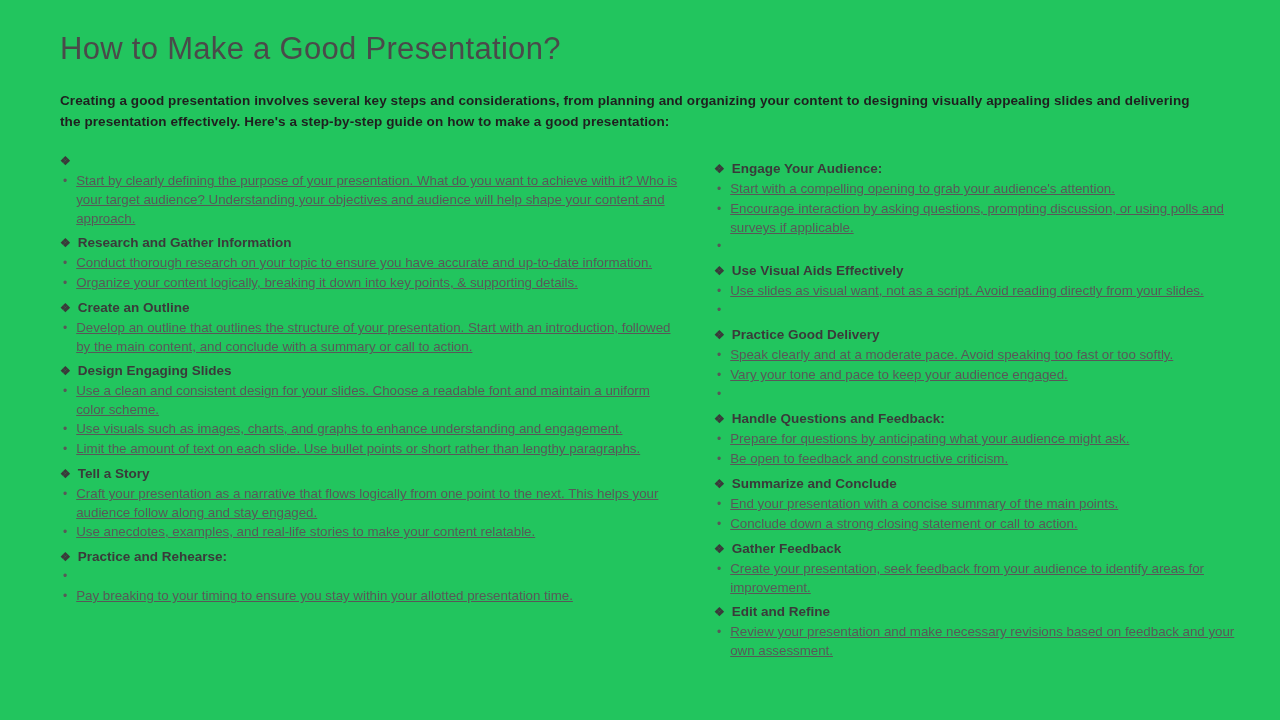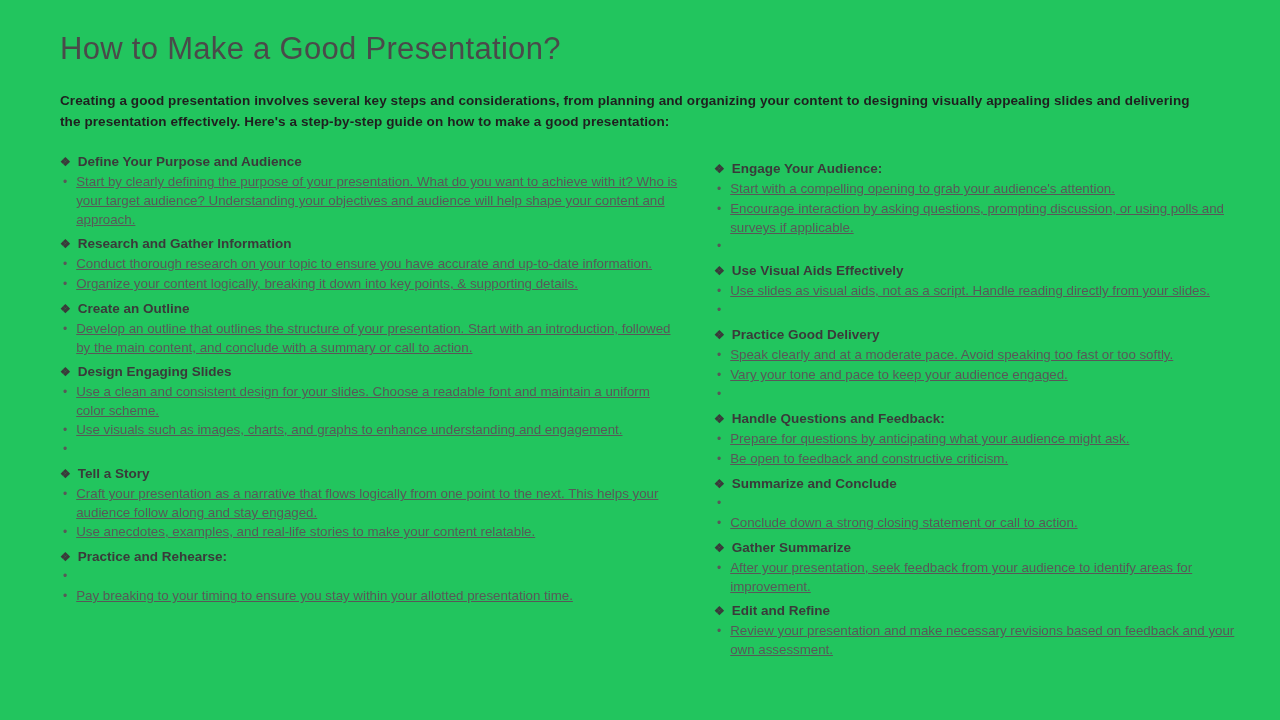--- a/index.html
+++ b/index.html
@@ -78,21 +78,20 @@
 <body>
 
 <div class="slide">
   <h1 class="title">How to Make a Good Presentation?</h1>
   <p class="intro">Creating a good presentation involves several key steps and considerations, from planning and organizing your content to designing visually appealing slides and delivering the presentation effectively. Here's a step-by-step guide on how to make a good presentation:</p>
   <div class="columns">
       <div class="col col-left">
         <div class="section">
           <div class="sec-heading">
             <span class="diamond">❖</span>
-            <span>Define Your Purpose and Audience</span>
           </div>
           <div class="bullet-row">
             <span class="dot">•</span>
             <span class="bullet-text">Start by clearly defining the purpose of your presentation. What do you want to achieve with it? Who is your target audience? Understanding your objectives and audience will help shape your content and approach.</span>
           </div>
         </div>
         <div class="section">
           <div class="sec-heading">
             <span class="diamond">❖</span>
             <span>Research and Gather Information</span>
@@ -124,20 +123,21 @@
           <div class="bullet-row">
             <span class="dot">•</span>
             <span class="bullet-text">Use a clean and consistent design for your slides. Choose a readable font and maintain a uniform color scheme.</span>
           </div>
           <div class="bullet-row">
             <span class="dot">•</span>
             <span class="bullet-text">Use visuals such as images, charts, and graphs to enhance understanding and engagement.</span>
           </div>
           <div class="bullet-row">
             <span class="dot">•</span>
+            <span class="bullet-text">Limit the amount of text on each slide. Use bullet points or short rather than lengthy paragraphs.</span>
           </div>
         </div>
         <div class="section">
           <div class="sec-heading">
             <span class="diamond">❖</span>
             <span>Tell a Story</span>
           </div>
           <div class="bullet-row">
             <span class="dot">•</span>
             <span class="bullet-text">Craft your presentation as a narrative that flows logically from one point to the next. This helps your audience follow along and stay engaged.</span>
@@ -179,21 +179,21 @@
             <span class="dot">•</span>
           </div>
         </div>
         <div class="section">
           <div class="sec-heading">
             <span class="diamond">❖</span>
             <span>Use Visual Aids Effectively</span>
           </div>
           <div class="bullet-row">
             <span class="dot">•</span>
-            <span class="bullet-text">Use slides as visual aids, not as a script. Handle reading directly from your slides.</span>
+            <span class="bullet-text">Use slides as visual want, not as a script. Avoid reading directly from your slides.</span>
           </div>
           <div class="bullet-row">
             <span class="dot">•</span>
           </div>
         </div>
         <div class="section">
           <div class="sec-heading">
             <span class="diamond">❖</span>
             <span>Practice Good Delivery</span>
           </div>
@@ -223,34 +223,35 @@
             <span class="bullet-text">Be open to feedback and constructive criticism.</span>
           </div>
         </div>
         <div class="section">
           <div class="sec-heading">
             <span class="diamond">❖</span>
             <span>Summarize and Conclude</span>
           </div>
           <div class="bullet-row">
             <span class="dot">•</span>
+            <span class="bullet-text">End your presentation with a concise summary of the main points.</span>
           </div>
           <div class="bullet-row">
             <span class="dot">•</span>
             <span class="bullet-text">Conclude down a strong closing statement or call to action.</span>
           </div>
         </div>
         <div class="section">
           <div class="sec-heading">
             <span class="diamond">❖</span>
-            <span>Gather Summarize</span>
-          </div>
-          <div class="bullet-row">
-            <span class="dot">•</span>
-            <span class="bullet-text">After your presentation, seek feedback from your audience to identify areas for improvement.</span>
+            <span>Gather Feedback</span>
+          </div>
+          <div class="bullet-row">
+            <span class="dot">•</span>
+            <span class="bullet-text">Create your presentation, seek feedback from your audience to identify areas for improvement.</span>
           </div>
         </div>
         <div class="section">
           <div class="sec-heading">
             <span class="diamond">❖</span>
             <span>Edit and Refine</span>
           </div>
           <div class="bullet-row">
             <span class="dot">•</span>
             <span class="bullet-text">Review your presentation and make necessary revisions based on feedback and your own assessment.</span>

